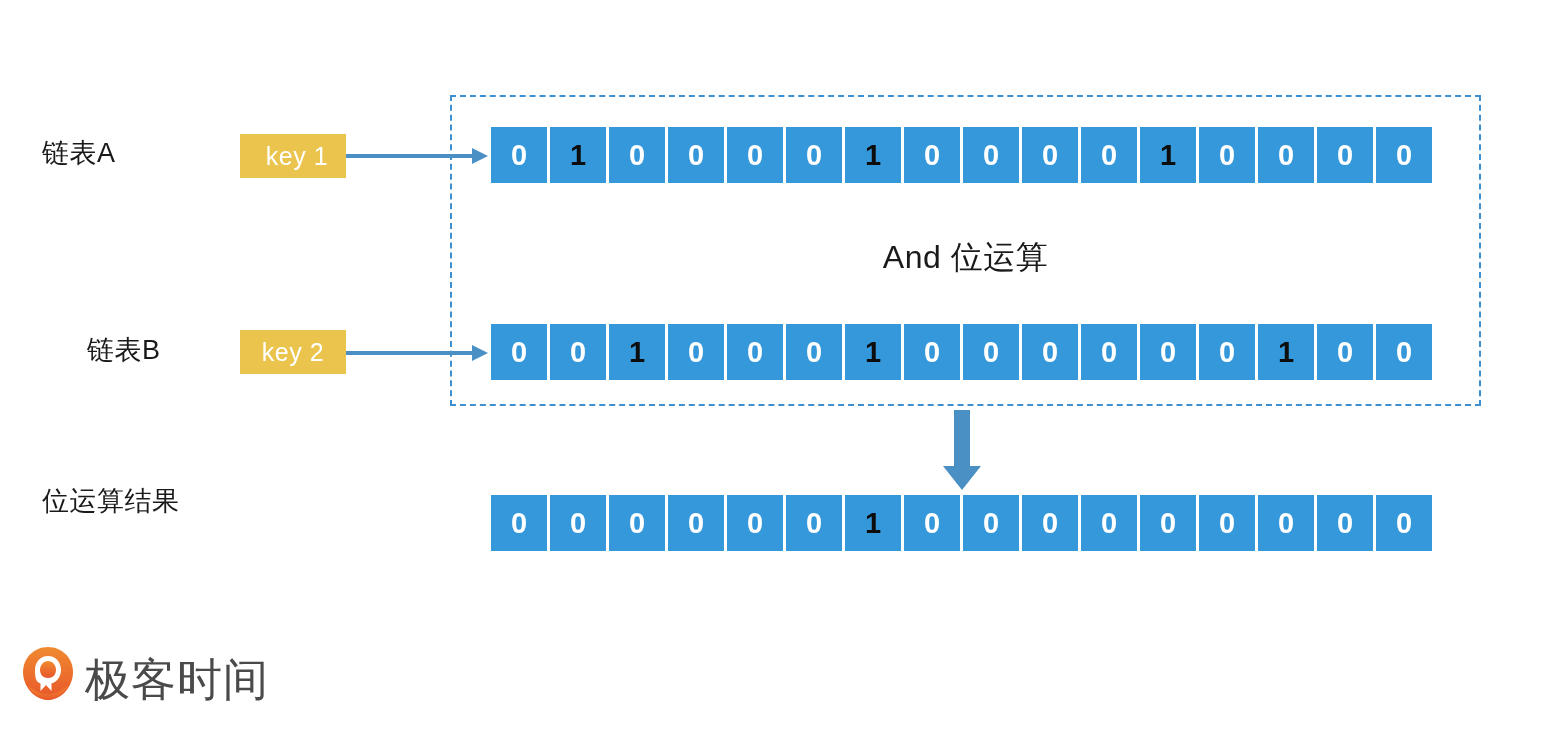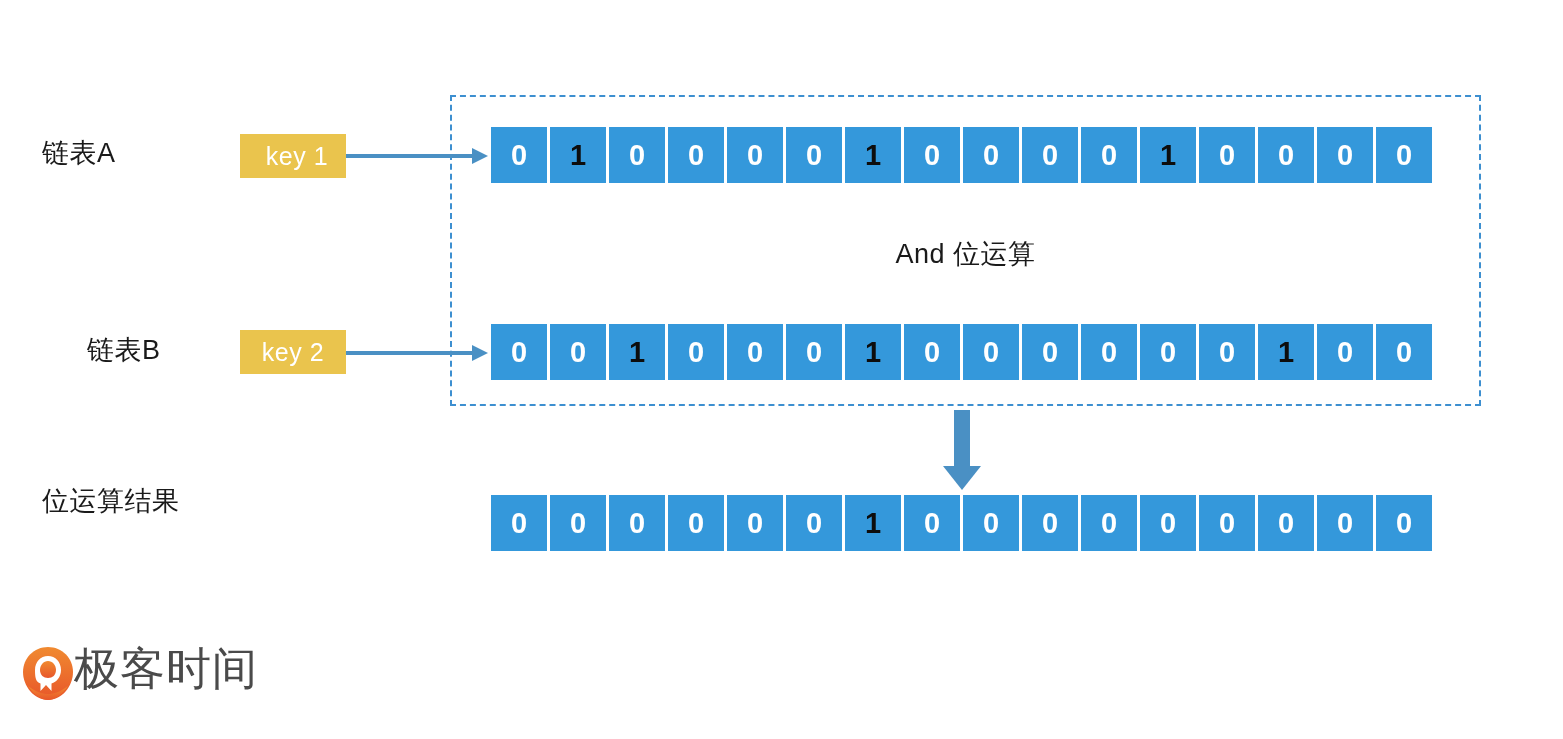--- a/index.html
+++ b/index.html
@@ -102,42 +102,43 @@
     color: #0d0d0d;
   }
 
   
   .op-caption {
     position: absolute;
     left: 450px;
     top: 236px;
     width: 1031px;
     text-align: center;
-    font-size: 27px;
+    font-size: 32px;
     color: #1a1a1a;
     letter-spacing: 0.5px;
   }
 
   
   .v-arrow {
     position: absolute;
     left: 941px;
     top: 410px;
     width: 42px;
     height: 82px;
     pointer-events: none;
   }
 
   
   .logo {
     position: absolute;
     left: 22px;
     top: 646px;
     display: flex;
-    align-items: flex-start;
+    align-items: flex-end;
+    gap: 11px;
   }
   .logo-mark {
     width: 52px;
     height: 56px;
     flex: none;
   }
   .logo-text {
     font-size: 45px;
     color: #4a4a4a;
     letter-spacing: 1px;

